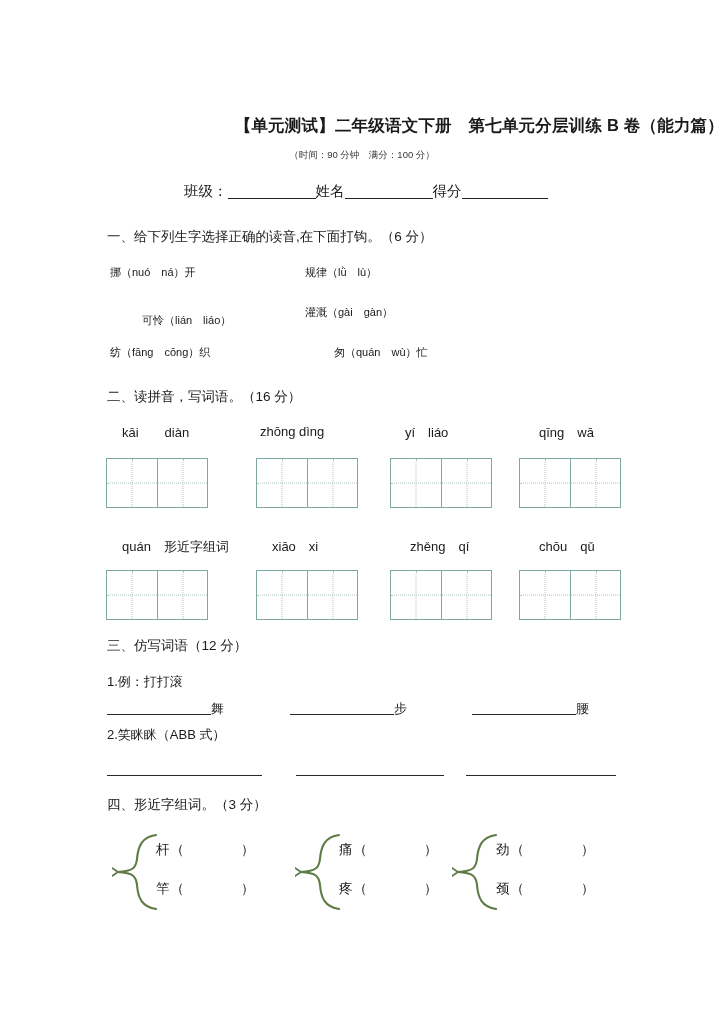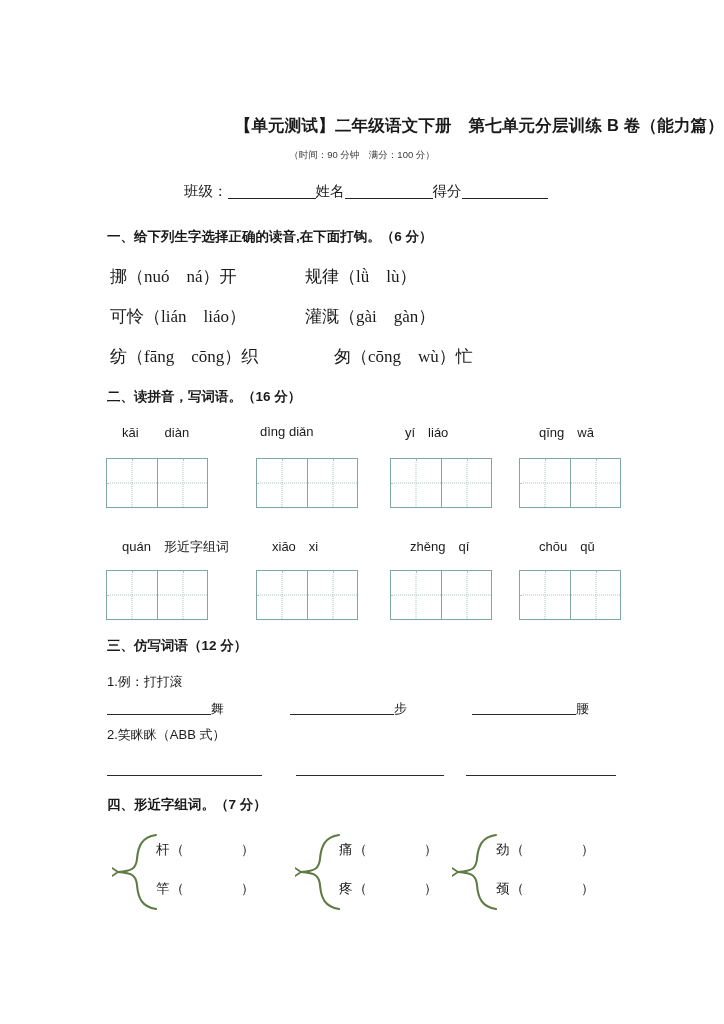--- a/index.html
+++ b/index.html
@@ -62,31 +62,31 @@
   }
   .ul-a { width: 88px; }
   .ul-b { width: 88px; }
   .ul-c { width: 86px; }
 
   
   .sec-head {
     position: absolute;
     left: 107px;
     font-family: "Liberation Sans", "DejaVu Sans", sans-serif;
-    font-weight: bold;
+    font-weight: normal;
     font-size: 13.5px;
     white-space: nowrap;
   }
 
   
   .s1-row {
     position: absolute;
-    font-size: 17px;
-    white-space: nowrap;
-    font-family: Liberation Serif, serif;
+    font-size: 11px;
+    white-space: nowrap;
+    font-family: Liberation Sans, sans-serif;
   }
   .s1-col-a { left: 110px; }
   .s1-col-b { left: 305px; }
   .s1-col-b2 { left: 334px; }
 
   
   .py-row {
     position: absolute;
     left: 0;
     width: 724px;
@@ -207,31 +207,31 @@
 
   <div class="info-line">
     <span>班级：</span><span class="ul ul-a"></span><span>姓名</span><span class="ul ul-b"></span><span>得分</span><span class="ul ul-c"></span>
   </div>
 
   <div class="sec-head" style="top:228px;">一、给下列生字选择正确的读音,在下面打钩。（6 分）</div>
 
   <div class="s1-row s1-col-a" style="top:265px;">挪（nuó　ná）开</div>
   <div class="s1-row s1-col-b" style="top:265px;">规律（lǜ　lù）</div>
 
-  <div class="s1-row s1-col-a" style="top:305px;">可怜（lián　liáo）</div>
+  <div class="s1-row s1-col-a" style="top:313px;margin-left:32px;">可怜（lián　liáo）</div>
   <div class="s1-row s1-col-b" style="top:305px;text-align:right;">灌溉（gài　gàn）</div>
 
   <div class="s1-row s1-col-a" style="top:345px;">纺（fāng　cōng）织</div>
-  <div class="s1-row s1-col-b2" style="top:345px;">匆（cōng　wù）忙</div>
+  <div class="s1-row s1-col-b2" style="top:345px;">匆（quán　wù）忙</div>
 
   <div class="sec-head" style="top:388px;">二、读拼音，写词语。（16 分）</div>
 
   <div class="py-row" style="top:424px;">
     <span class="py" style="left:110px;">kāi　　diàn</span>
-    <span class="py" style="left:248px;">dìng diǎn</span>
+    <span class="py" style="left:248px;">zhōng dìng</span>
     <span class="py" style="left:393px;">yí　liáo</span>
     <span class="py" style="left:527px;">qīng　wā</span>
   </div>
 
   <div class="grid-row" style="top:458px;">
     <div class="tzg" style="left:106px;">
       <div class="cell"></div>
       <div class="cell"></div>
     </div>
     <div class="tzg" style="left:256px;">
@@ -287,21 +287,21 @@
   <div class="blank-item" style="left:472px; top:700px;">
     <span class="bl"></span><span>腰</span>
   </div>
 
   <div class="s3-line" style="left:107px; top:726px;">2.笑眯眯（ABB 式）</div>
 
   <div class="plain-blank" style="left:107px; top:775px; width:155px;"></div>
   <div class="plain-blank" style="left:296px; top:775px; width:148px;"></div>
   <div class="plain-blank" style="left:466px; top:775px; width:150px;"></div>
 
-  <div class="sec-head" style="top:796px;">四、形近字组词。（7 分）</div>
+  <div class="sec-head" style="top:796px;">四、形近字组词。（3 分）</div>
 
   <div class="brace-group" style="left:112px; top:832px;">
     <svg width="46" height="80" viewBox="0 0 46 80">
       <path d="M44 3 C 30 5, 26 14, 25 27 C 24 36, 21 39, 6 40 C 21 41, 24 44, 25 53 C 26 66, 30 75, 44 77" fill="none" stroke="#5e7a45" stroke-width="2.1" stroke-linecap="round"></path>
       <path d="M6 40 L 0 36 M6 40 L 0 44" fill="none" stroke="#5e7a45" stroke-width="1.8" stroke-linecap="round"></path>
     </svg>
     <div class="bg-char bg-top">
       <span>杆</span><span class="paren-open">（</span><span class="paren-close">）</span>
     </div>
     <div class="bg-char bg-bot">

